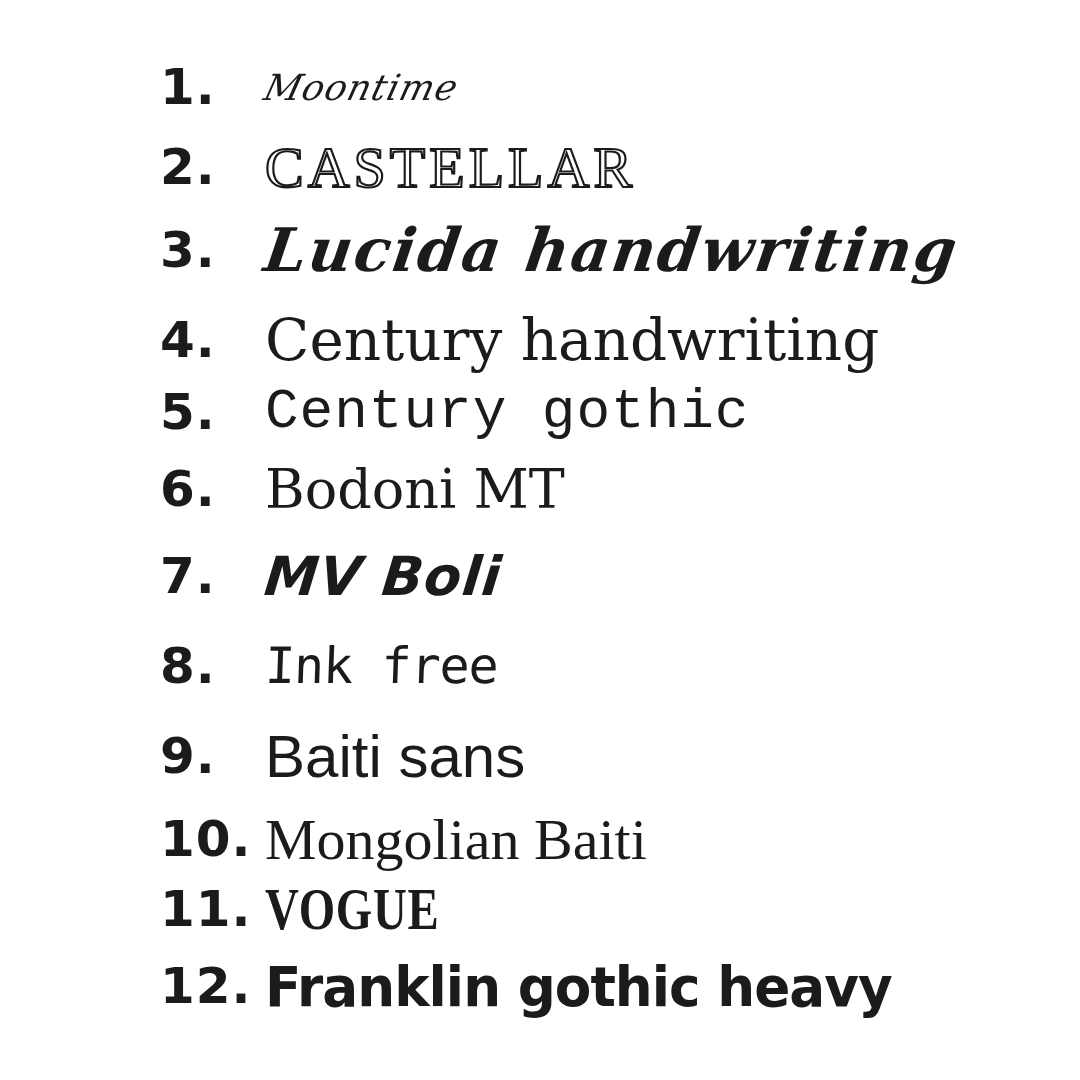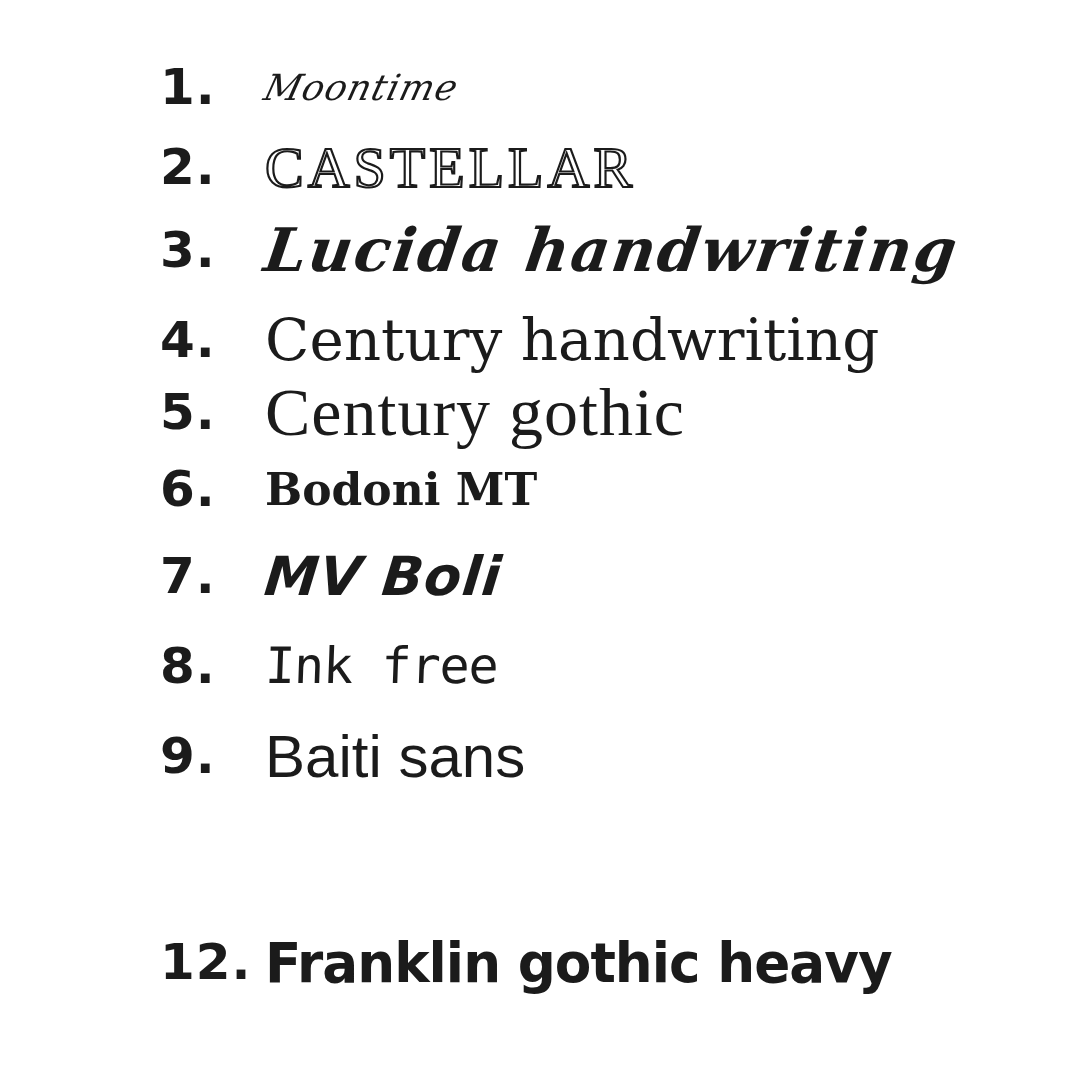--- a/index.html
+++ b/index.html
@@ -32,39 +32,39 @@
   }
   .label{
     display:inline-block;
     white-space:nowrap;
     color:#1b1b1b;
     transform-origin:left center;
   }
   
   .r1{top:47px}  .r2{top:127px} .r3{top:210px} .r4{top:300px}
   .r5{top:372px} .r6{top:449px} .r7{top:536px} .r8{top:626px}
-  .r9{top:716px} .r10{top:799px}.r11{top:869px}.r12{top:922px}
+  .r9{top:716px} .r10{top:799px}.r11{top:869px}.r12{top:946px}
 
   
   .f1{font-family:"DejaVu Serif",serif;font-style:italic;font-size:36px;
       font-weight:400;letter-spacing:1px;transform:skewX(-14deg);}
   
   .f2{font-family:"Liberation Serif",serif;font-size:58px;letter-spacing:4px;
       color:#a21caf;-webkit-text-fill-color:#ffffff;
       -webkit-text-stroke:2.2px #1b1b1b;}
   
   .f3{font-family:"DejaVu Serif",serif;font-style:italic;font-weight:700;
       font-size:60px;letter-spacing:2px;transform:skewX(-8deg);}
   
   .f4{font-family:"DejaVu Serif",serif;font-size:58px;}
   
-  .f5{font-family:Liberation Serif, serif;font-size:68px;font-weight:400;
+  .f5{font-family:Liberation Mono, monospace;font-size:56px;font-weight:400;
       letter-spacing:1px;}
   
-  .f6{font-family:"DejaVu Serif",serif;font-size:44px;font-weight:700;}
+  .f6{font-family:"DejaVu Serif",serif;font-size:54px;font-weight:400;}
   
   .f7{font-family:"DejaVu Sans",sans-serif;font-style:italic;font-weight:700;
       font-size:54px;transform:skewX(-6deg);letter-spacing:1px;}
   
   .f8{font-family:"DejaVu Sans Mono",monospace;font-size:50px;font-weight:400;
       letter-spacing:-1px;transform:skewX(-2deg);}
   
   .f9{font-family:"Liberation Sans",sans-serif;font-size:60px;font-weight:400;}
   
   .f10{font-family:"Liberation Serif",serif;font-size:58px;}
@@ -118,20 +118,28 @@
   <div class="row r8">
     <span class="num">8.</span>
     <span class="label f8">Ink free</span>
   </div>
 
   <div class="row r9">
     <span class="num">9.</span>
     <span class="label f9">Baiti sans</span>
   </div>
 
+  <div class="row r10">
+    <span class="num">10.</span>
+    <span class="label f10">Mongolian Baiti</span>
+  </div>
 
+  <div class="row r11">
+    <span class="num">11.</span>
+    <span class="label f11">VOGUE</span>
+  </div>
 
   <div class="row r12">
     <span class="num">12.</span>
     <span class="label f12">Franklin gothic heavy</span>
   </div>
 
 </div>
 
 </body></html>

